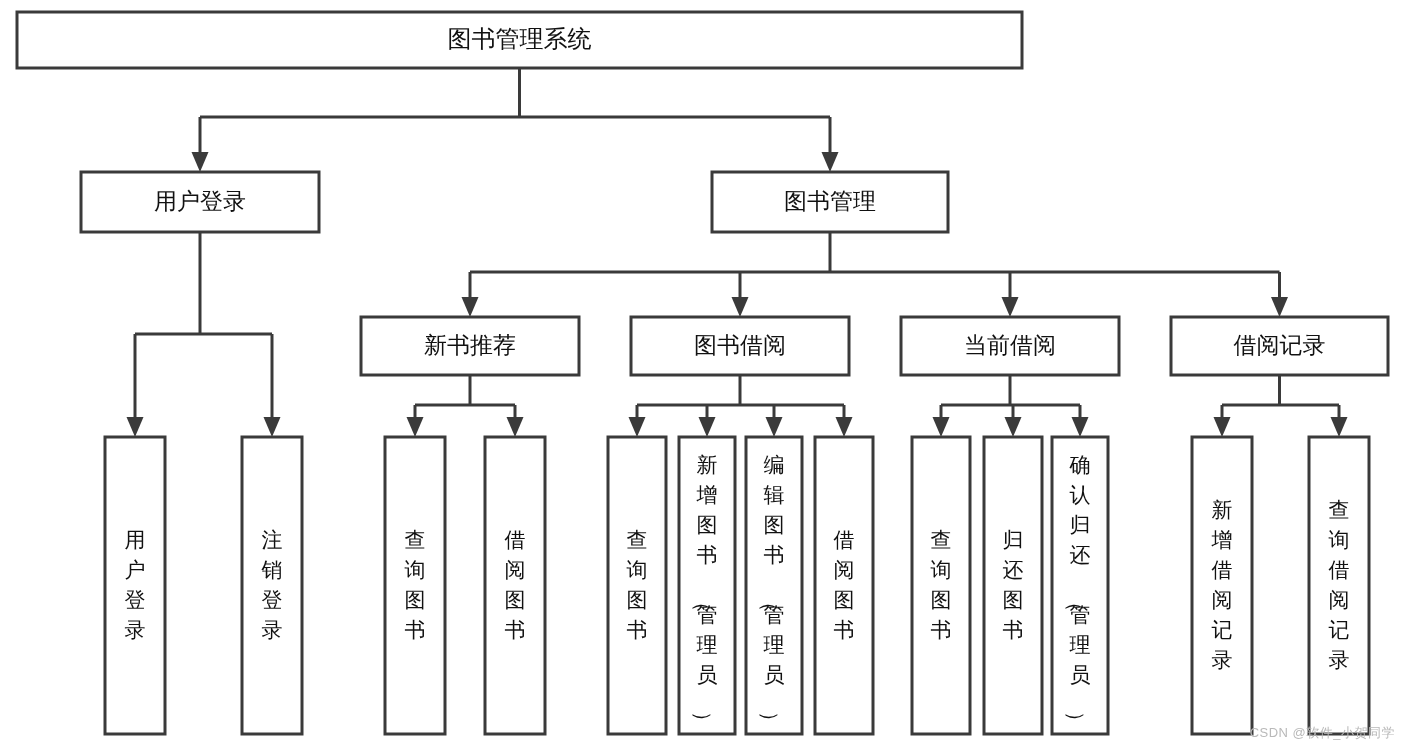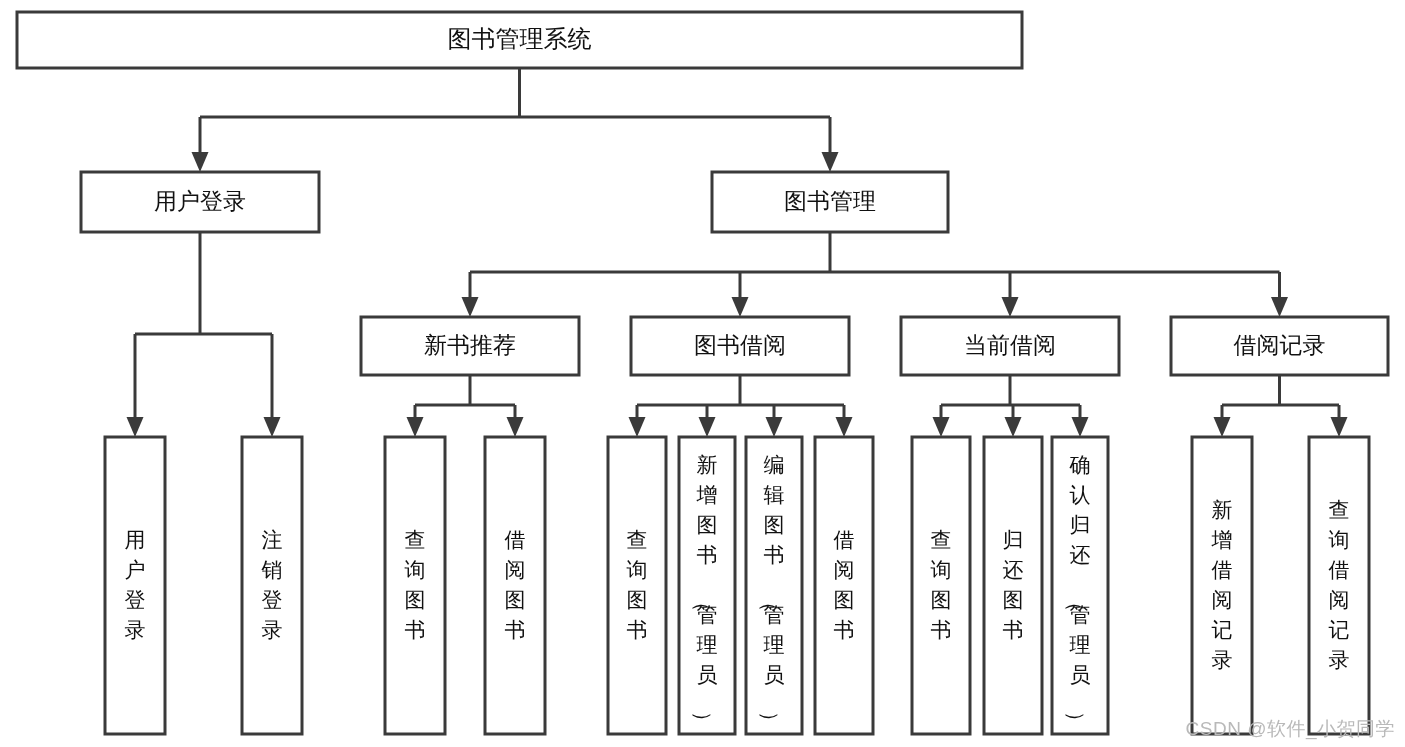--- a/index.html
+++ b/index.html
@@ -23,21 +23,21 @@
     dominant-baseline:middle;
   }
   .label-h{font-size:23px;}
   .label-root{font-size:24px;}
   .label-v{font-size:21px;}
 
   .watermark{
     position:absolute;
     right:10px;bottom:5px;
     font-family:"Liberation Sans","DejaVu Sans",sans-serif;
-    font-size:19px;
+    font-size:13px;
     color:#b9b9b9;
     letter-spacing:.5px;
     white-space:nowrap;
     user-select:none;
   }
 </style>
 </head>
 <body>
 
 <div id="diagram-root">

